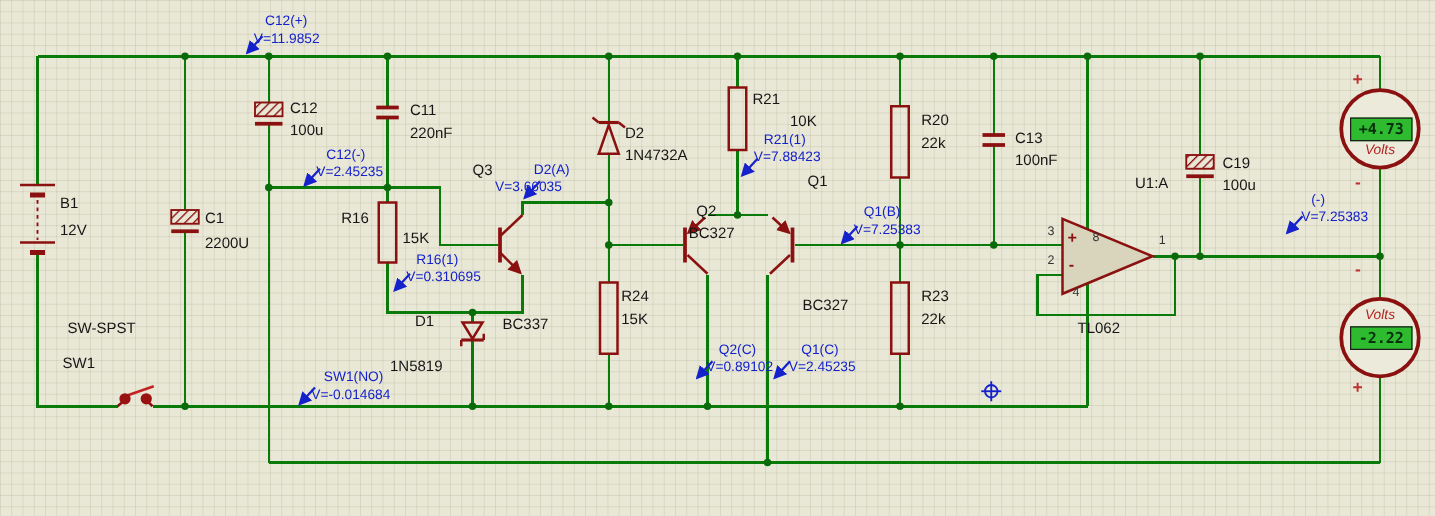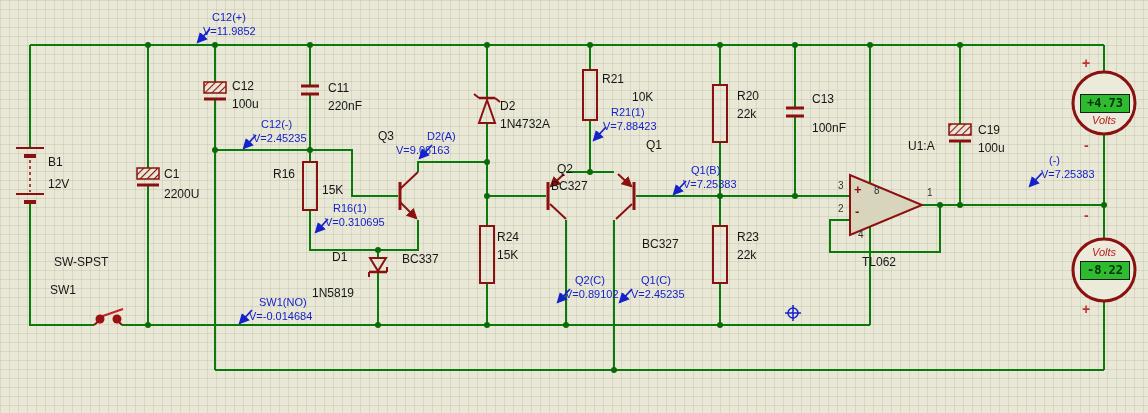--- a/index.html
+++ b/index.html
@@ -245,21 +245,21 @@
 <div class="lbl" style="left:557px;top:163px">Q2</div>
 <div class="lbl" style="left:551px;top:180px">BC327</div>
 <div class="lbl" style="left:602px;top:73px">R21</div>
 <div class="lbl" style="left:632px;top:91px">10K</div>
 <div class="lbl" style="left:646px;top:139px">Q1</div>
 <div class="lbl" style="left:642px;top:238px">BC327</div>
 <div class="lbl" style="left:737px;top:90px">R20</div>
 <div class="lbl" style="left:737px;top:108px">22k</div>
 <div class="lbl" style="left:737px;top:231px">R23</div>
 <div class="lbl" style="left:737px;top:249px">22k</div>
-<div class="lbl" style="left:812px;top:93px">C13</div>
+<div class="lbl" style="left:812px;top:104px">C13</div>
 <div class="lbl" style="left:812px;top:122px">100nF</div>
 <div class="lbl" style="left:908px;top:140px">U1:A</div>
 <div class="lbl" style="left:862px;top:256px">TL062</div>
 <div class="lbl" style="left:978px;top:124px">C19</div>
 <div class="lbl" style="left:978px;top:142px">100u</div>
 
 <div class="pin" style="left:838px;top:181px">3</div>
 <div class="pin" style="left:838px;top:204px">2</div>
 <div class="pin" style="left:927px;top:188px">1</div>
 <div class="pin" style="left:874px;top:186px">8</div>
@@ -269,34 +269,34 @@
 
 <div class="probe" style="left:212px;top:12px">C12(+)</div>
 <div class="probe" style="left:203px;top:26px">V=11.9852</div>
 <div class="probe" style="left:261px;top:119px">C12(-)</div>
 <div class="probe" style="left:253px;top:133px">V=2.45235</div>
 <div class="probe" style="left:333px;top:203px">R16(1)</div>
 <div class="probe" style="left:325px;top:217px">V=0.310695</div>
 <div class="probe" style="left:259px;top:297px">SW1(NO)</div>
 <div class="probe" style="left:249px;top:311px">V=-0.014684</div>
 <div class="probe" style="left:427px;top:131px">D2(A)</div>
-<div class="probe" style="left:396px;top:145px">V=9.06163</div>
+<div class="probe" style="left:396px;top:145px">V=3.66035</div>
 <div class="probe" style="left:611px;top:107px">R21(1)</div>
 <div class="probe" style="left:603px;top:121px">V=7.88423</div>
 <div class="probe" style="left:691px;top:165px">Q1(B)</div>
 <div class="probe" style="left:683px;top:179px">V=7.25383</div>
 <div class="probe" style="left:575px;top:275px">Q2(C)</div>
 <div class="probe" style="left:565px;top:289px">V=0.89102</div>
 <div class="probe" style="left:641px;top:275px">Q1(C)</div>
 <div class="probe" style="left:631px;top:289px">V=2.45235</div>
 <div class="probe" style="left:1049px;top:155px">(-)</div>
 <div class="probe" style="left:1041px;top:169px">V=7.25383</div>
 
 <div class="mdisp" style="left:1080px;top:94px">+4.73</div>
 <div class="munit" style="left:1080px;top:115px">Volts</div>
 <div class="munit" style="left:1080px;top:247px">Volts</div>
-<div class="mdisp" style="left:1080px;top:261px">-8.22</div>
+<div class="mdisp" style="left:1080px;top:261px">-2.22</div>
 <div class="mark" style="left:1082px;top:56px">+</div>
 <div class="mark" style="left:1084px;top:138px">-</div>
 <div class="mark" style="left:1084px;top:208px">-</div>
 <div class="mark" style="left:1082px;top:302px">+</div>
 
 </div>
 
 </body></html>

